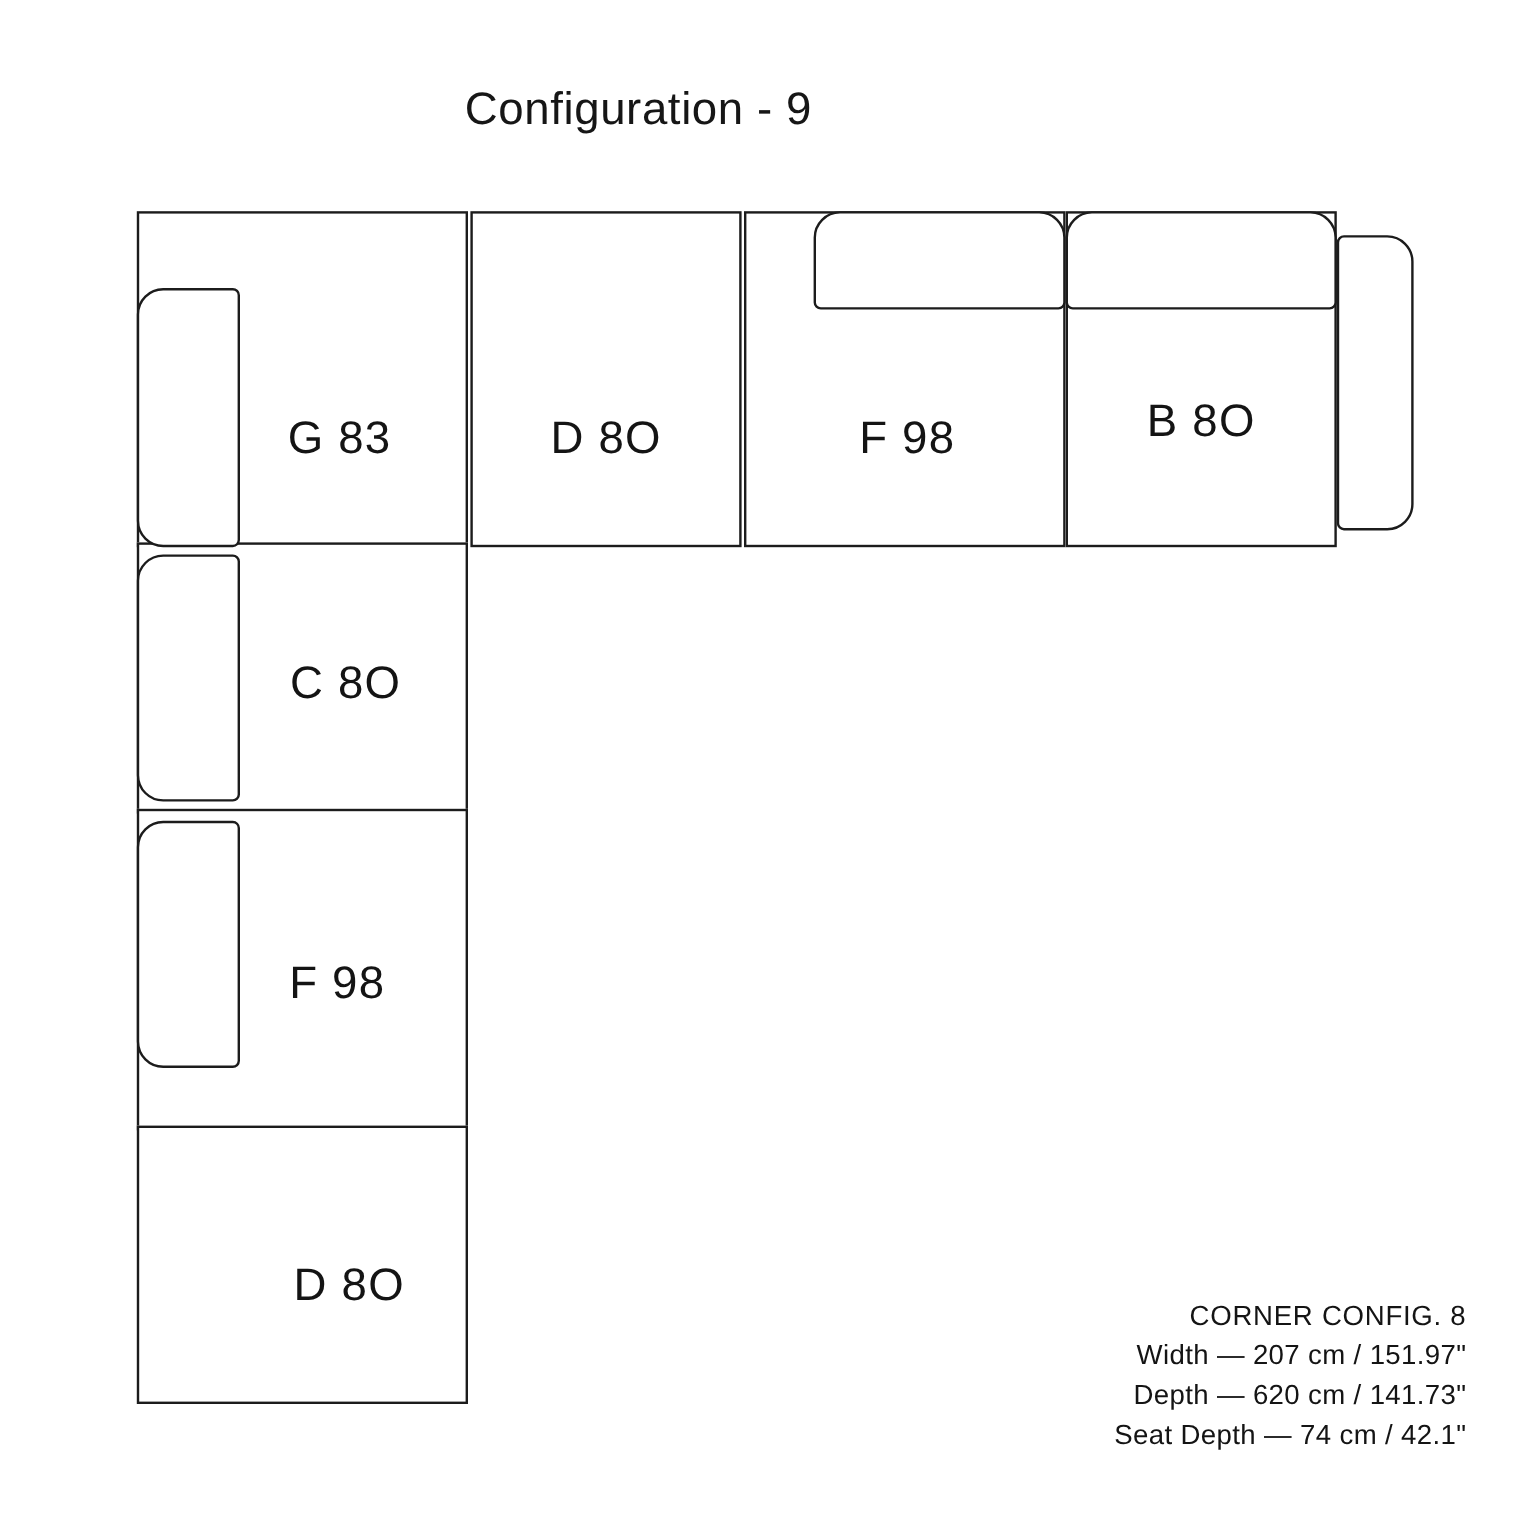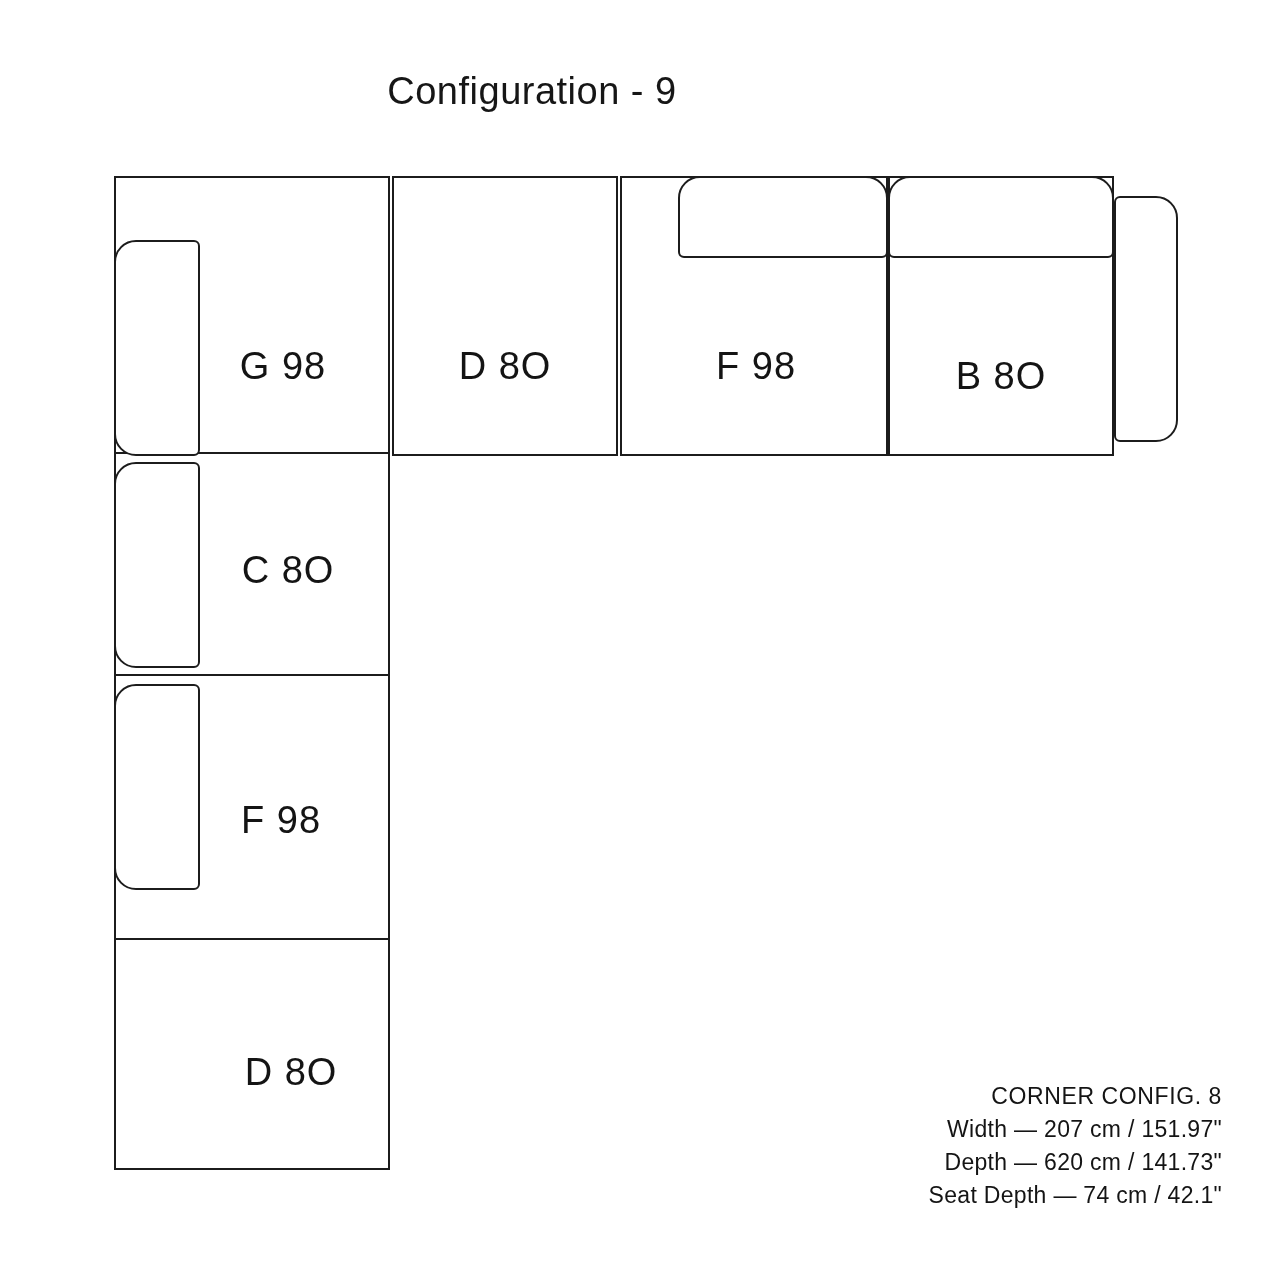--- a/index.html
+++ b/index.html
@@ -80,33 +80,33 @@
   .layer-cushion { z-index: 2; }
   .layer-label { z-index: 3; }
 </style>
 </head>
 <body>
 
 <div id="diagram-title">Configuration - 9</div>
 
 <div class="module layer-base" style="left:114px; top:176px; width:276px; height:280px;"></div>
 <div class="cushion arm-left layer-cushion" style="left:114px; top:240px; width:86px; height:216px;"></div>
-<div class="module-label layer-label" style="left:283px; top:366px;">G 98</div>
+<div class="module-label layer-label" style="left:283px; top:366px;">G 83</div>
 
 <div class="module layer-base" style="left:392px; top:176px; width:226px; height:280px;"></div>
 <div class="module-label layer-label" style="left:505px; top:366px;">D 8O</div>
 
 <div class="module layer-base" style="left:620px; top:176px; width:268px; height:280px;"></div>
 <div class="cushion back-top layer-cushion" style="left:678px; top:176px; width:210px; height:82px;"></div>
 <div class="module-label layer-label" style="left:756px; top:366px;">F 98</div>
 
 <div class="module layer-base" style="left:888px; top:176px; width:226px; height:280px;"></div>
 <div class="cushion back-top layer-cushion" style="left:888px; top:176px; width:226px; height:82px;"></div>
 <div class="cushion arm-right layer-cushion" style="left:1114px; top:196px; width:64px; height:246px;"></div>
-<div class="module-label layer-label" style="left:1001px; top:376px;">B 8O</div>
+<div class="module-label layer-label" style="left:1001px; top:352px;">B 8O</div>
 
 <div class="module layer-base" style="left:114px; top:452px; width:276px; height:226px;"></div>
 <div class="cushion arm-left layer-cushion" style="left:114px; top:462px; width:86px; height:206px;"></div>
 <div class="module-label layer-label" style="left:288px; top:570px;">C 8O</div>
 
 <div class="module layer-base" style="left:114px; top:674px; width:276px; height:268px;"></div>
 <div class="cushion arm-left layer-cushion" style="left:114px; top:684px; width:86px; height:206px;"></div>
 <div class="module-label layer-label" style="left:281px; top:820px;">F 98</div>
 
 <div class="module layer-base" style="left:114px; top:938px; width:276px; height:232px;"></div>

